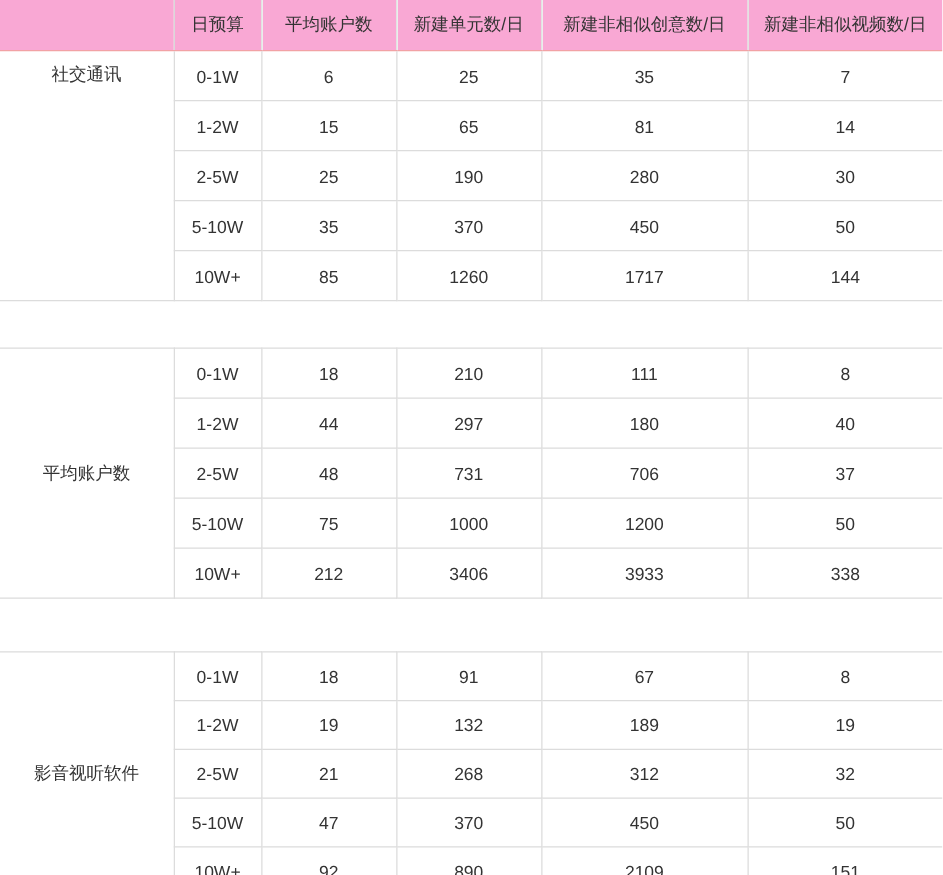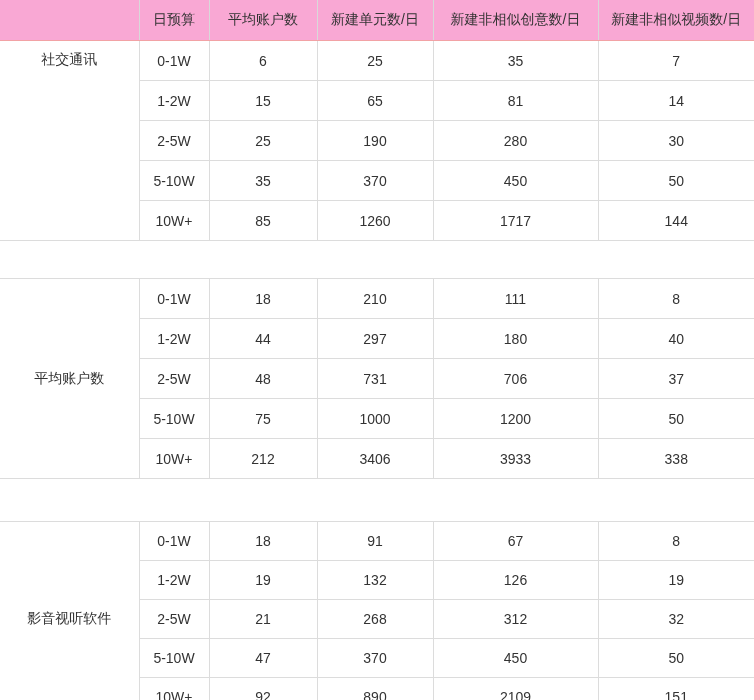--- a/index.html
+++ b/index.html
@@ -185,21 +185,21 @@
       <td>0-1W</td>
       <td>18</td>
       <td>91</td>
       <td>67</td>
       <td>8</td>
     </tr>
     <tr>
       <td>1-2W</td>
       <td>19</td>
       <td>132</td>
-      <td>126</td>
+      <td>189</td>
       <td>19</td>
     </tr>
     <tr>
       <td>2-5W</td>
       <td>21</td>
       <td>268</td>
       <td>312</td>
       <td>32</td>
     </tr>
     <tr>

